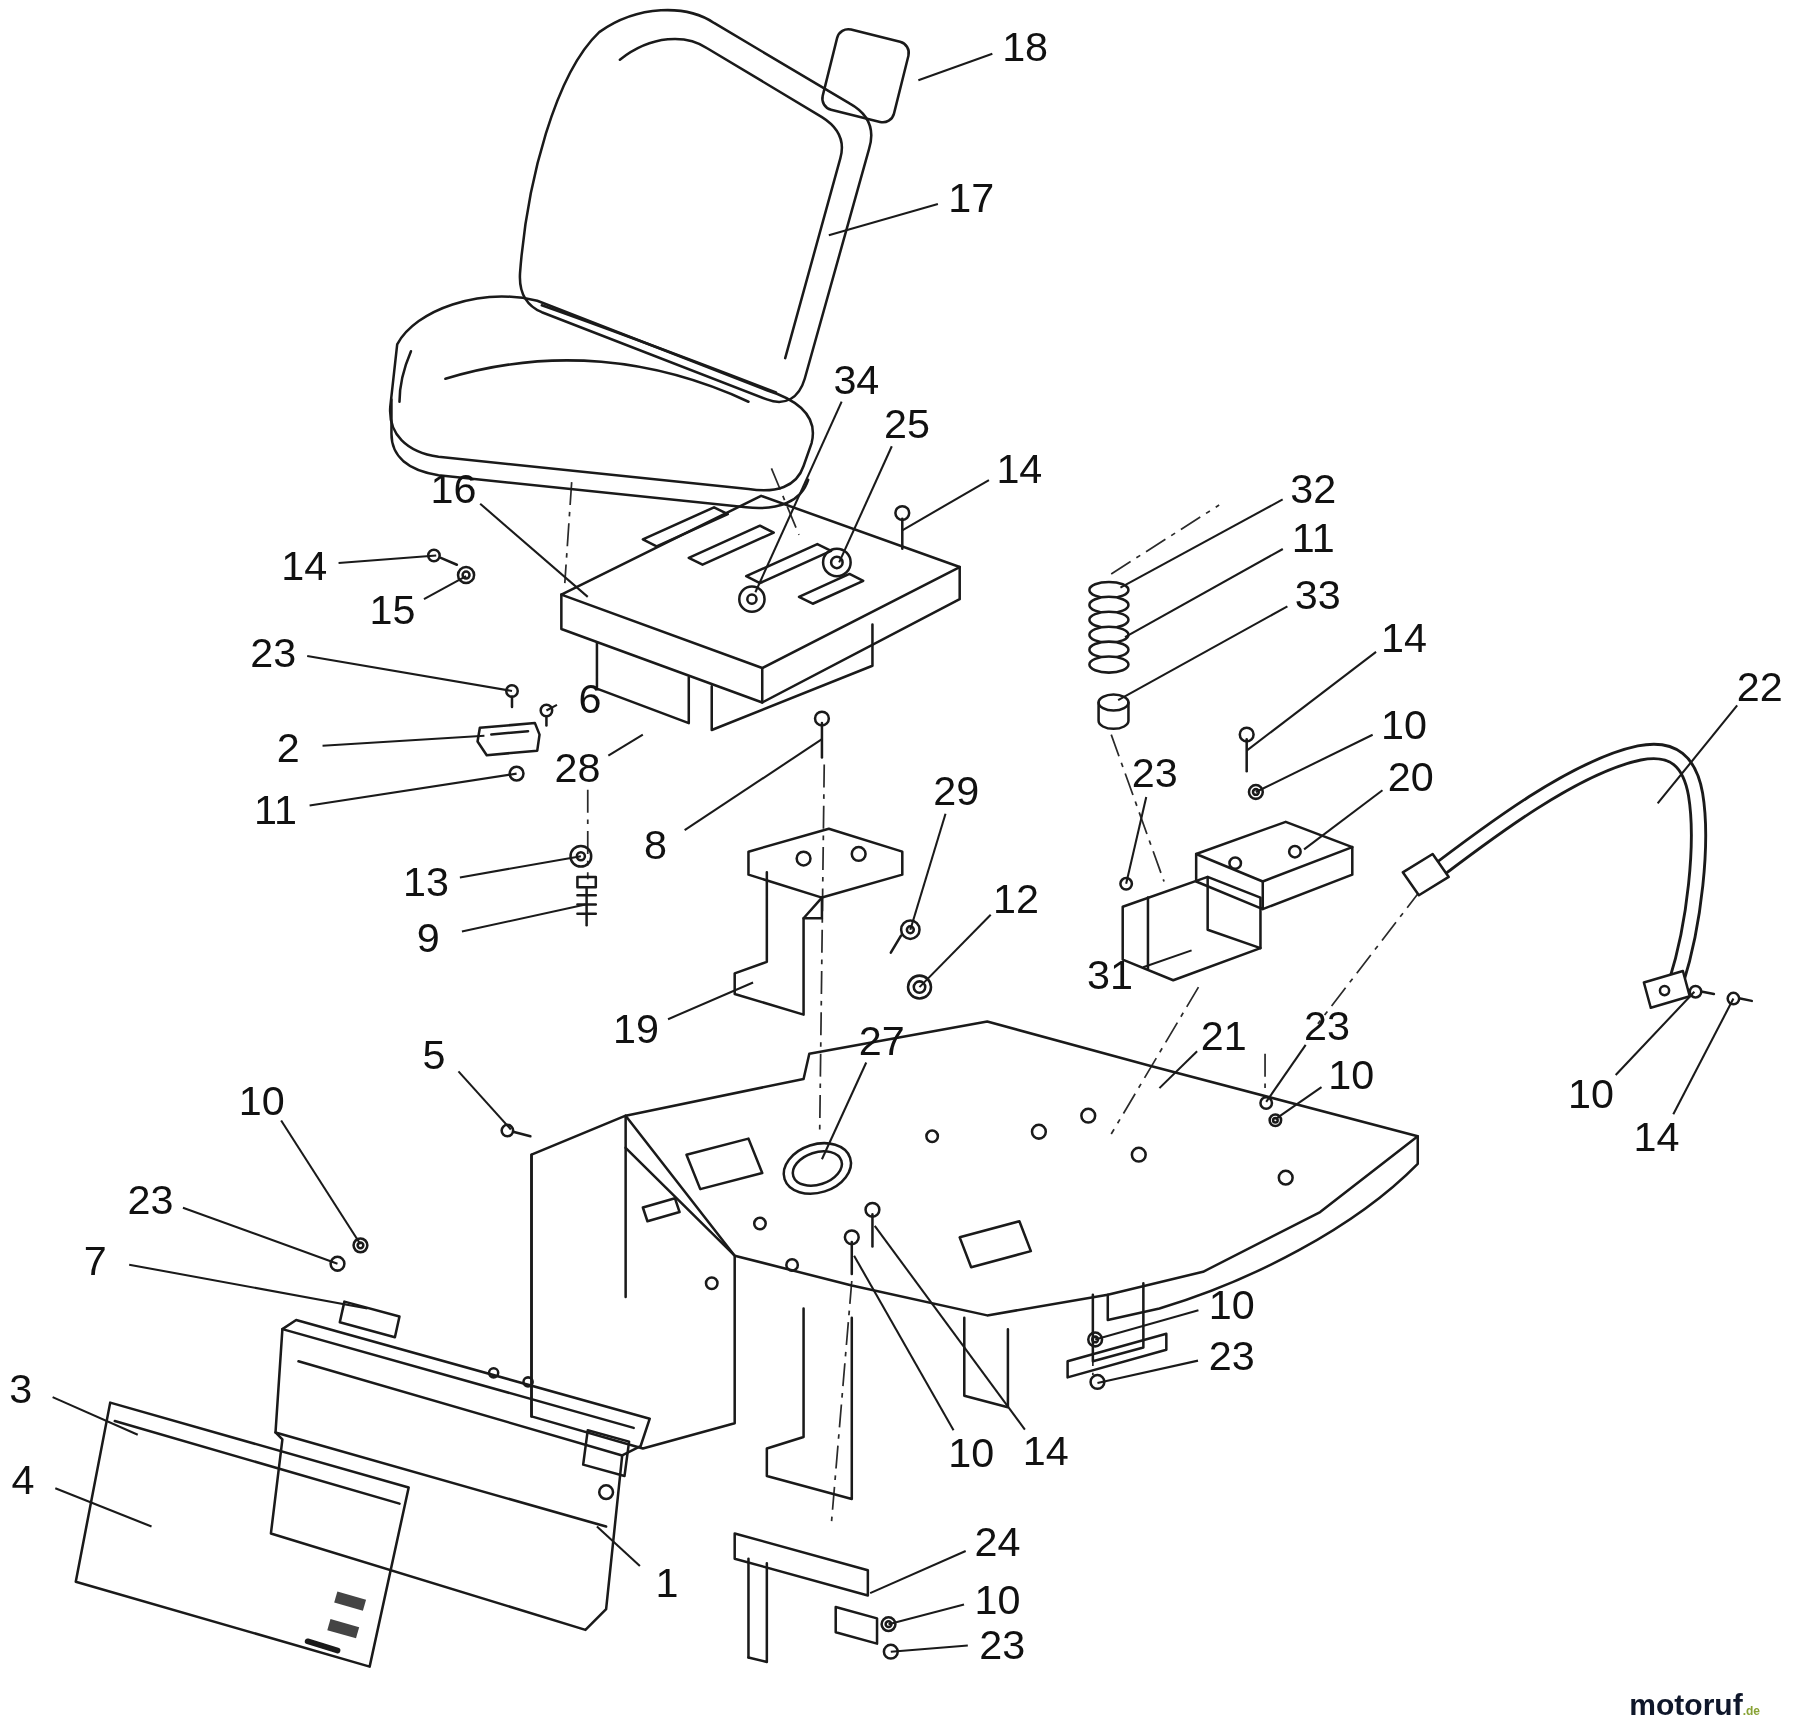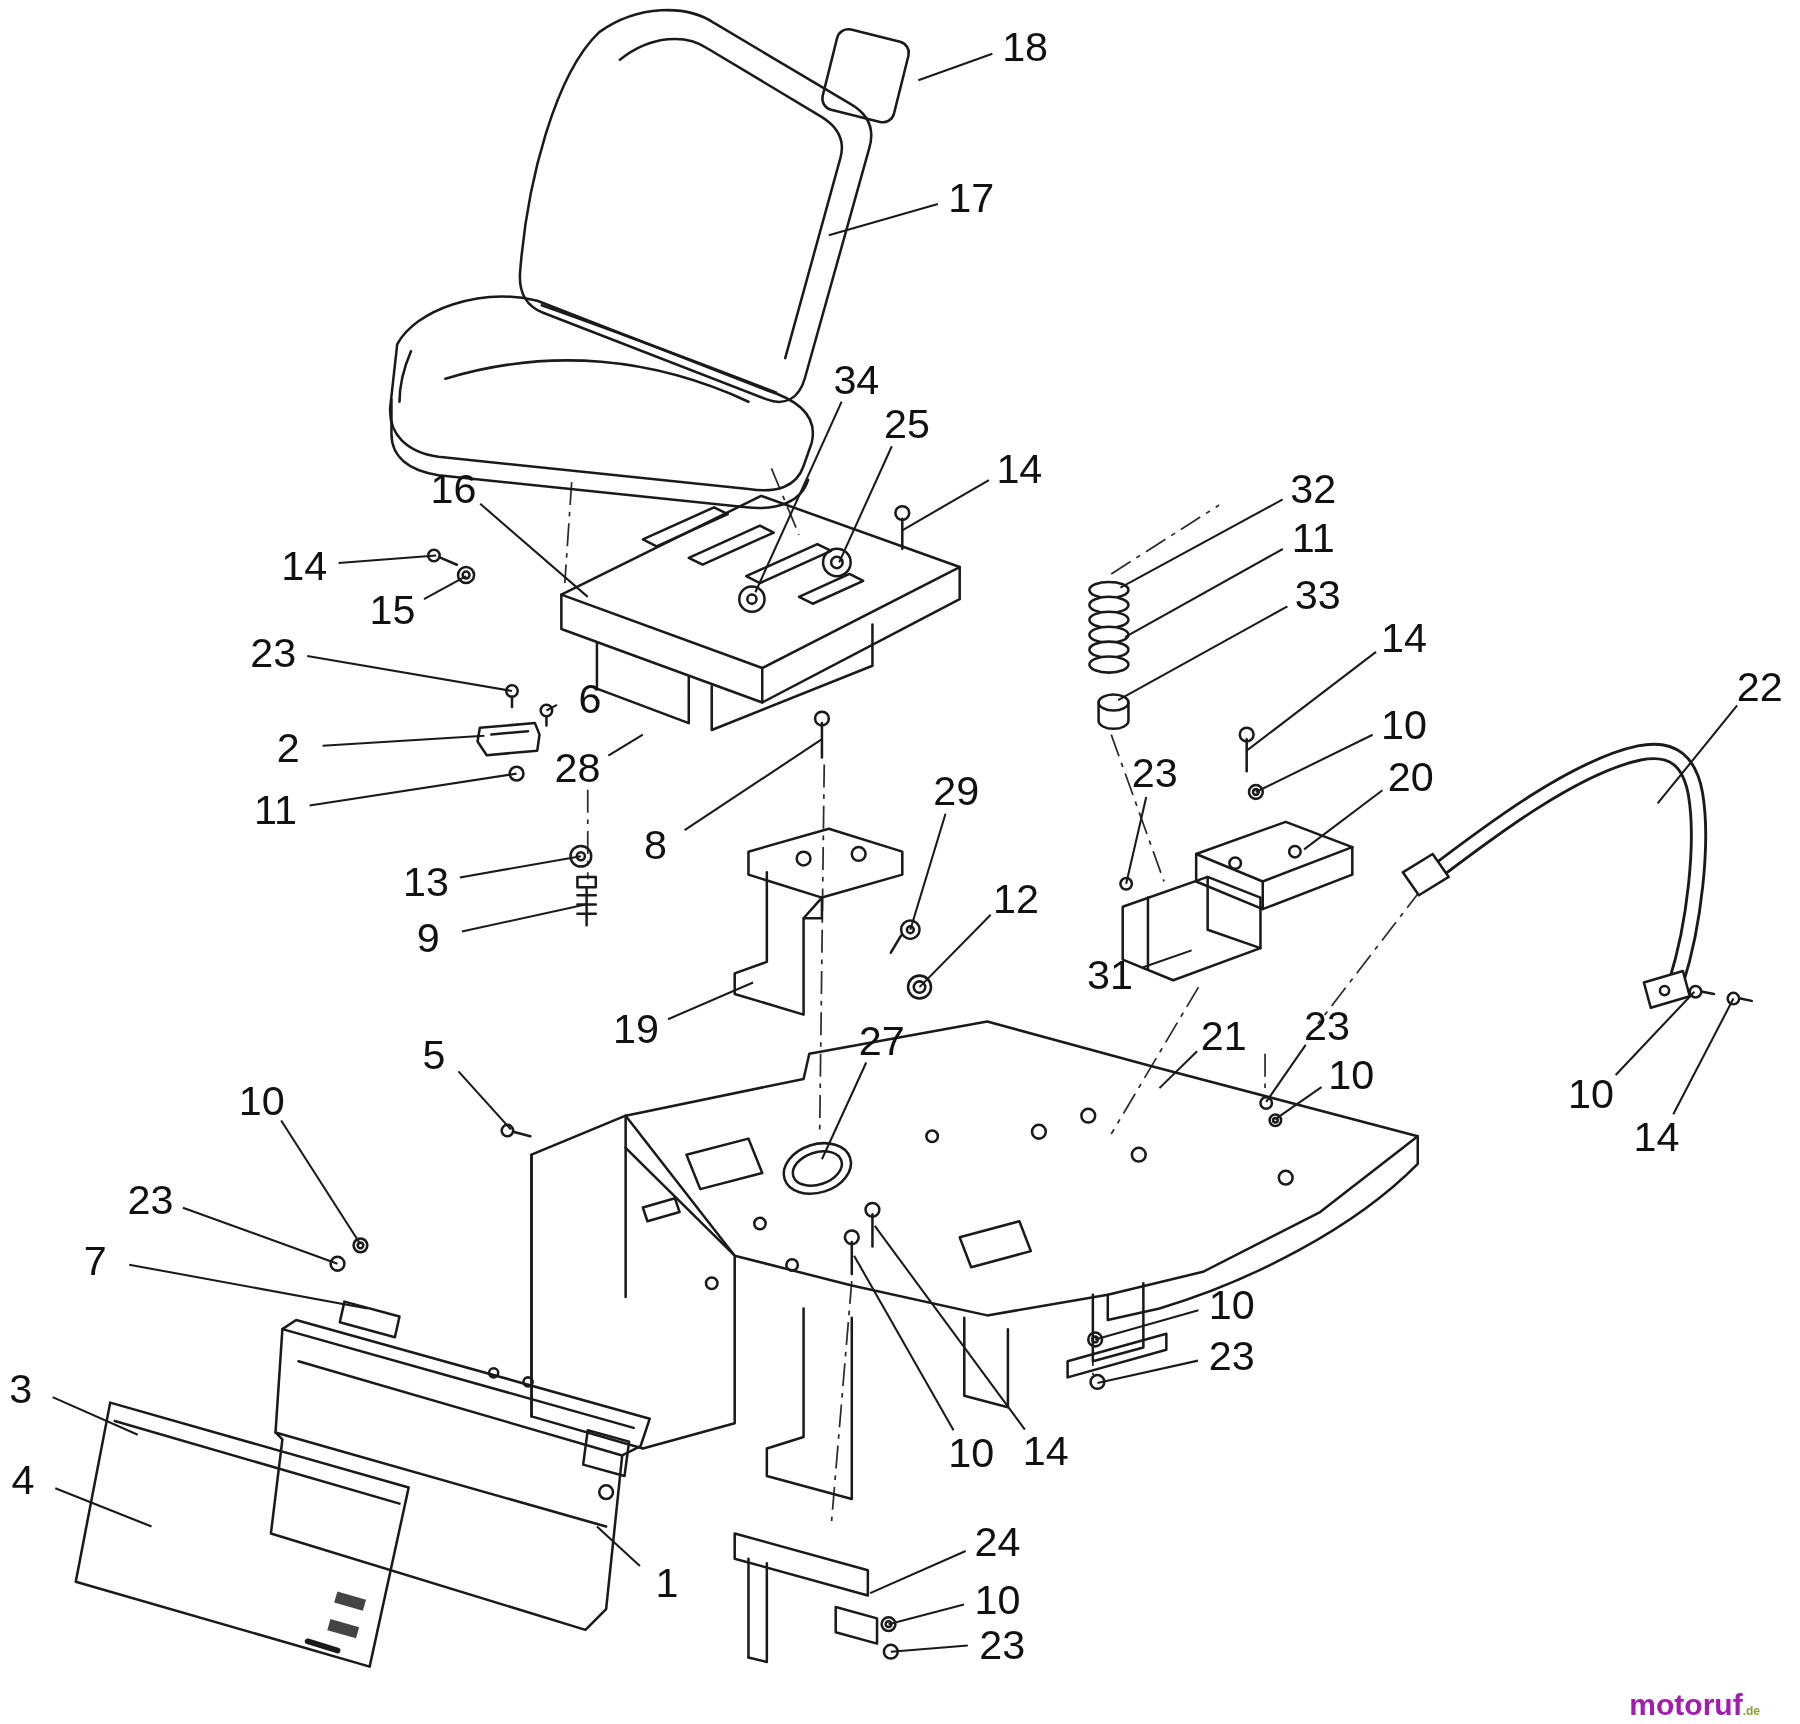--- a/index.html
+++ b/index.html
@@ -314,16 +314,16 @@
         <line x1="841.1978219532979" y1="1351.2655123922627" x2="758" y2="1388" class="leader"></line>
         <text x="869" y="1356" class="callout">24</text>
         <line x1="839.773457839797" y1="1397.9633847036976" x2="774" y2="1415" class="leader"></line>
         <text x="869" y="1406" class="callout">10</text>
         <line x1="843.0778129039836" y1="1433.583510932229" x2="776" y2="1439" class="leader"></line>
         <text x="873" y="1445" class="callout">23</text>
       </g>
 </svg>
 
 <div class="watermark">
-  <span class="brand" style="color: #a21caf;">motoruf</span><span class="tld" style="color: rgb(136, 162, 52);">.de</span>
+  <span class="brand" style="color: #0f172a;">motoruf</span><span class="tld" style="color: rgb(136, 162, 52);">.de</span>
 </div>
 
 </div>
 
 </body></html>

